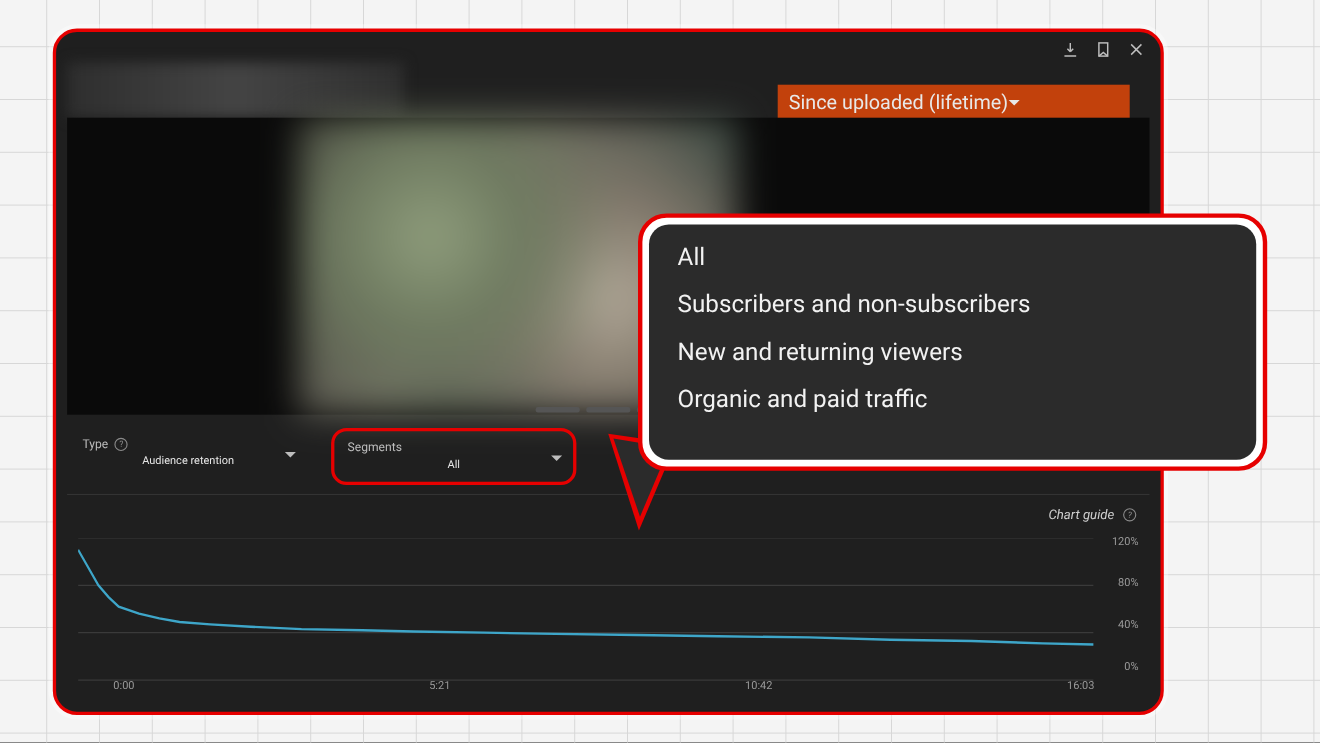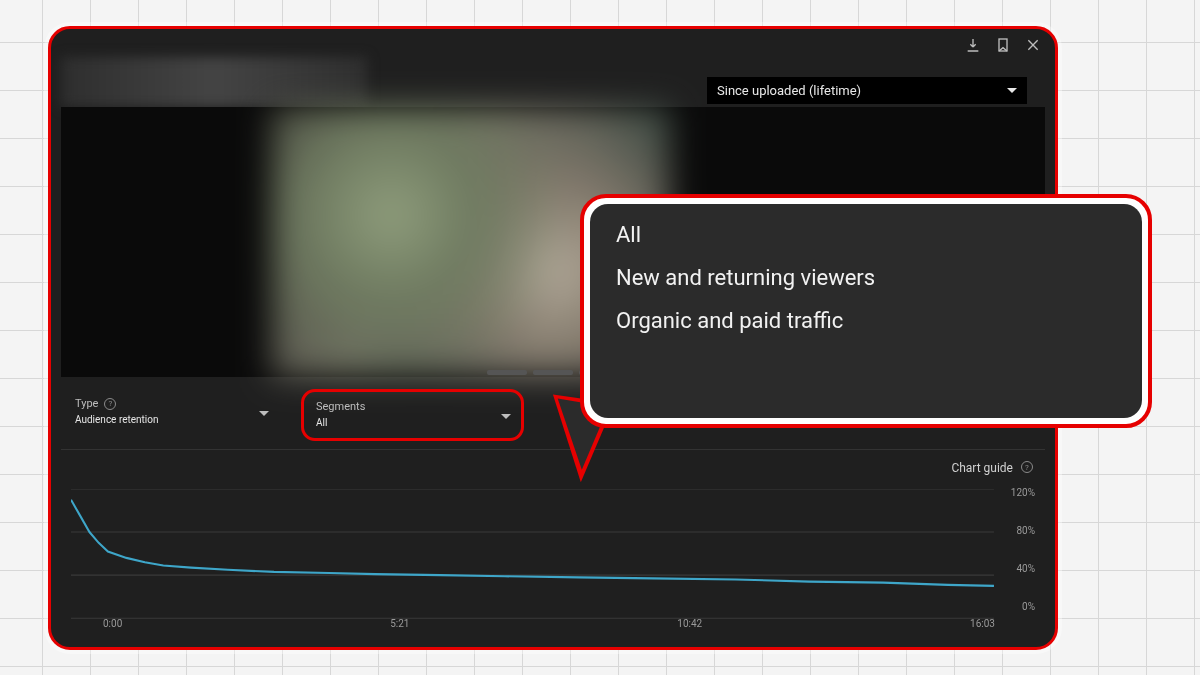--- a/index.html
+++ b/index.html
@@ -39,24 +39,24 @@
     width: 306px; height: 50px;
     background: linear-gradient(90deg,#2e2e2e,#444,#2e2e2e);
     filter: blur(6px);
   }
 
   .daterange {
     position: absolute;
     right: 28px; top: 48px;
     width: 320px;
     padding: 6px 10px;
-    background: #000000;
-    display: flex; align-items: center; justify-content: space-between;
+    background: #c2410c;
+    display: flex; align-items: center; justify-content: flex-start;
     color: #e8e8e8;
-    font-size: 13px;
+    font-size: 18px;
     cursor: pointer;
   }
   .daterange .arrow { border-left:5px solid transparent;border-right:5px solid transparent;border-top:5px solid #e8e8e8; }
 
   .video-area {
     position: absolute; left: 10px; top: 78px; right: 10px; height: 270px;
     background: #0a0a0a;
   }
   .video-thumb {
     position: absolute; left: 210px; top: 0; width: 400px; height: 100%;
@@ -73,34 +73,35 @@
     position: absolute; left: 12px; top: 360px; right: 12px;
     display: flex; gap: 22px;
   }
   .dd {
     width: 216px;
     padding: 8px 12px 10px 12px;
     border-bottom: 1px solid transparent;
     color: #e6e6e6;
     position: relative;
     cursor: pointer;
+    text-align: center;
   }
   .dd .lblrow { display:flex; align-items:center; gap:6px; color:#bdbdbd; font-size:11px; }
   .dd .val { font-size:10px; margin-top:4px; }
   .dd .arrow { position:absolute; right:10px; top:22px; border-left:5px solid transparent;border-right:5px solid transparent;border-top:5px solid #bdbdbd; }
   .help { width:12px; height:12px; border:1px solid #8a8a8a; border-radius:50%; display:inline-flex; align-items:center; justify-content:center; font-size:8px; color:#8a8a8a; }
 
   .dd.seg { border:3px solid #e60000; border-radius:14px; width:223px; }
 
   .divider { position:absolute; left:10px; right:10px; top:420px; height:1px; background:#333; }
 
   .chart-guide {
     position:absolute; right:22px; top:432px;
-    display:flex; gap:8px; 
-    color:#d0d0d0; font-size:12px; cursor:pointer;
+    display:flex; gap:8px; align-items:center;
+    color:#d0d0d0; font-size:12px; cursor:pointer;font-style:italic;
   }
 
   .chart {
     position:absolute; left:20px; right:20px; top:460px; height:140px;
   }
   .chart svg { width:100%; height:100%; display:block; }
   .ylabel { position:absolute; right:0; font-size:10px; color:#9a9a9a; }
   .xlabels { position:absolute; left:4px; right:40px; bottom:0; display:flex; justify-content:space-between; color:#9a9a9a; font-size:10px;margin-left:28px; }
 
   
@@ -225,16 +226,17 @@
       <span>16:03</span>
     </div>
   </div>
 </div>
 
 <div class="wedge"></div>
 
 <div class="segpop-frame">
   <div class="segpop">
     <div>All</div>
+    <div>Subscribers and non-subscribers</div>
     <div>New and returning viewers</div>
     <div>Organic and paid traffic</div>
   </div>
 </div>
 
 </body></html>

